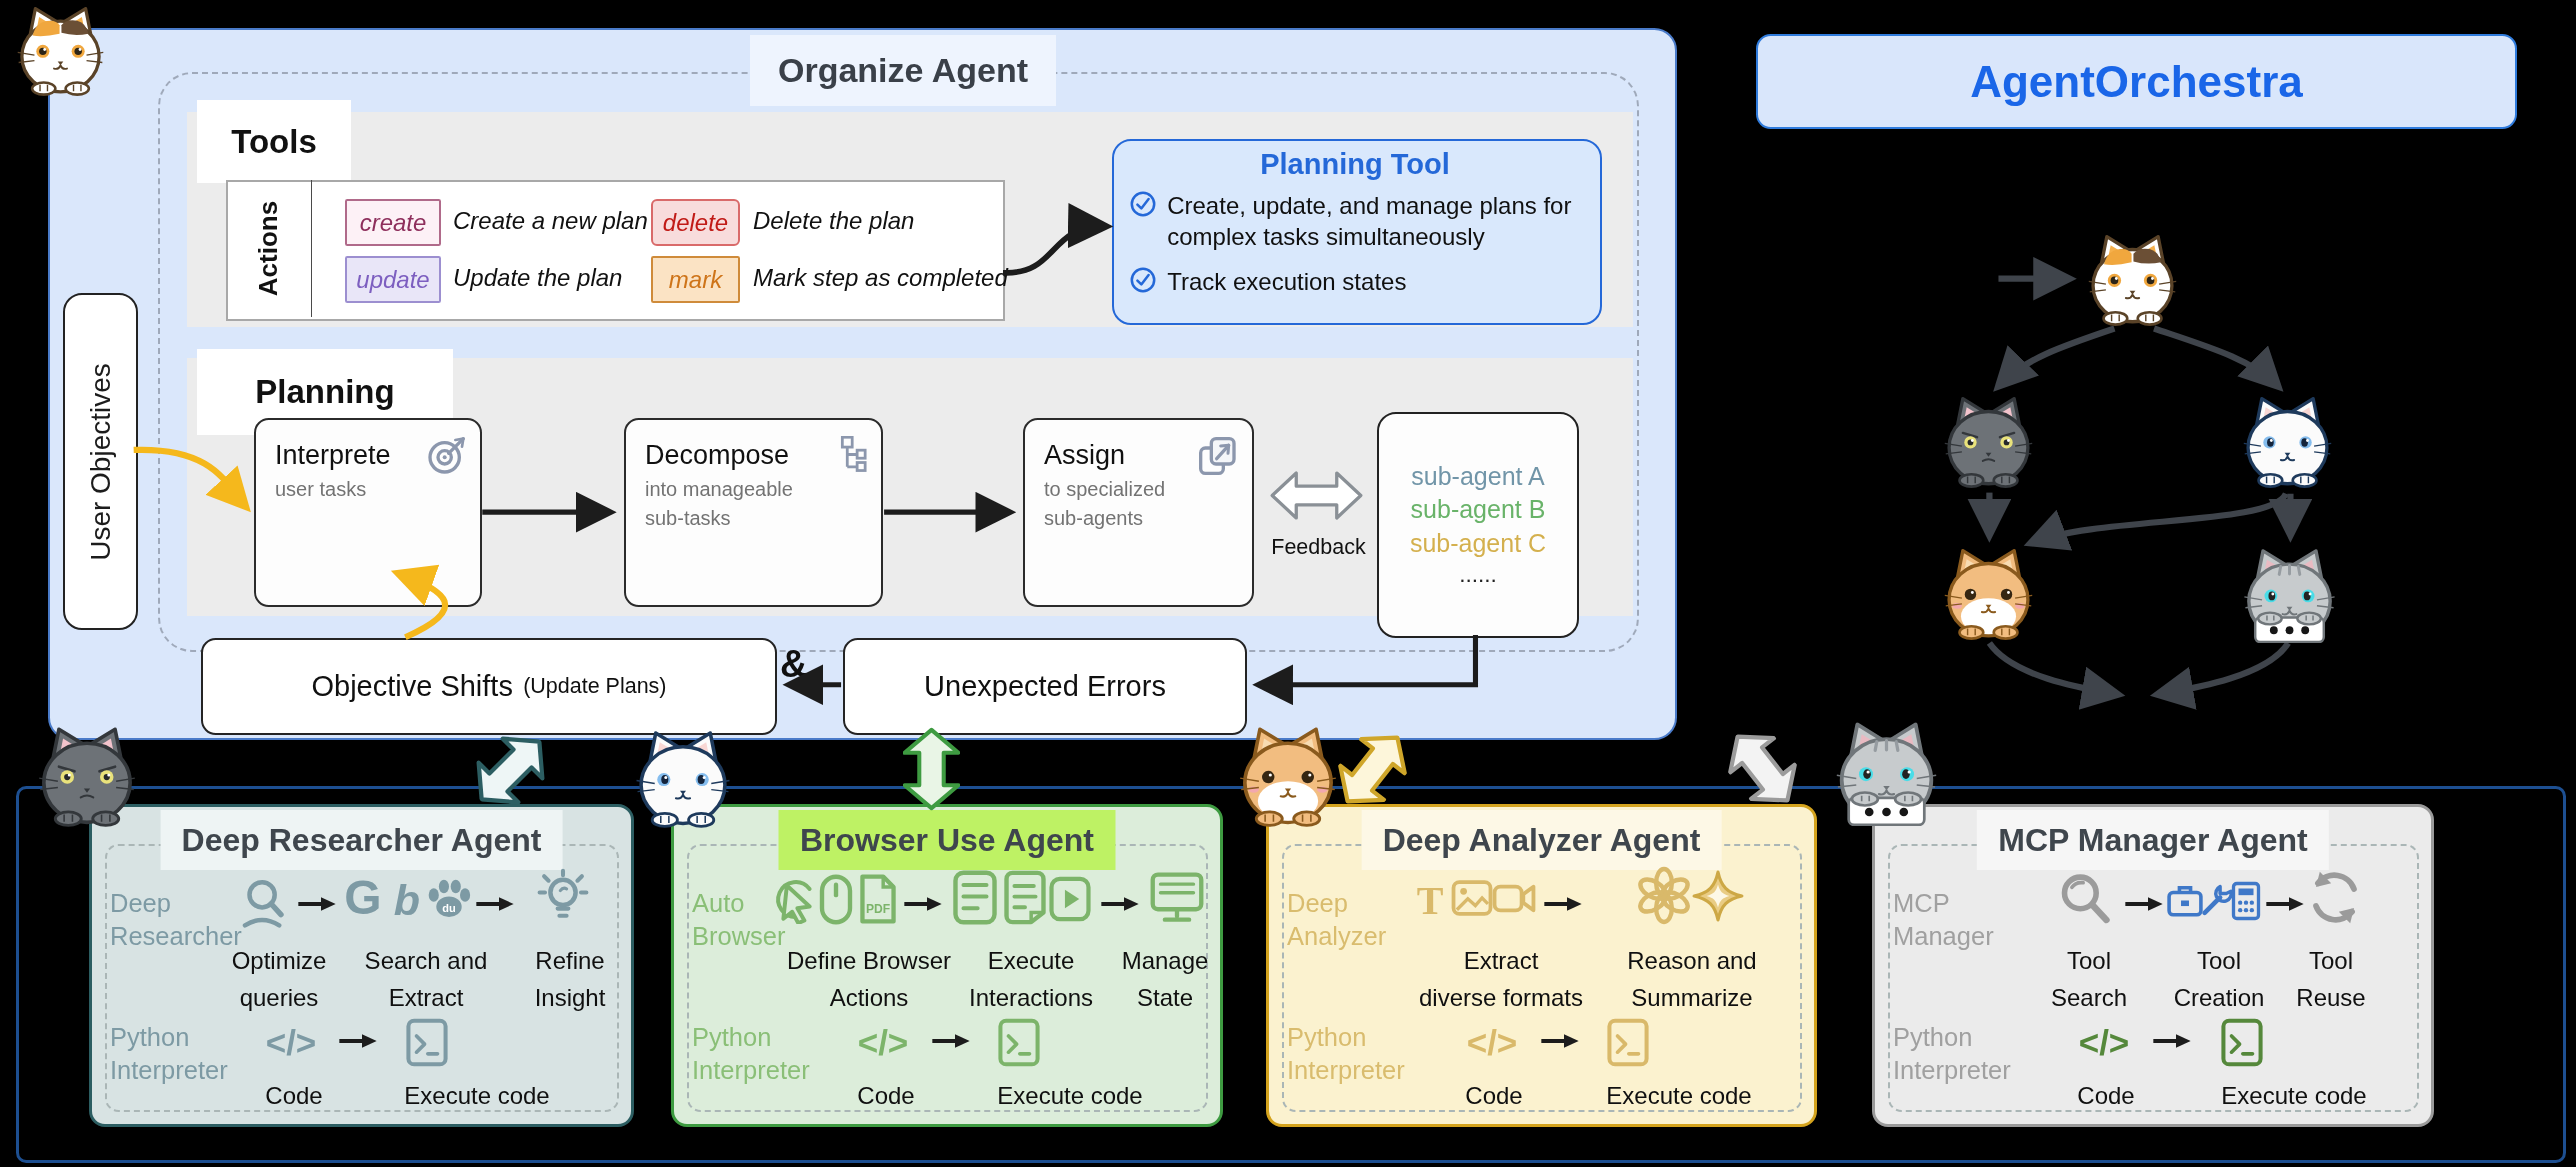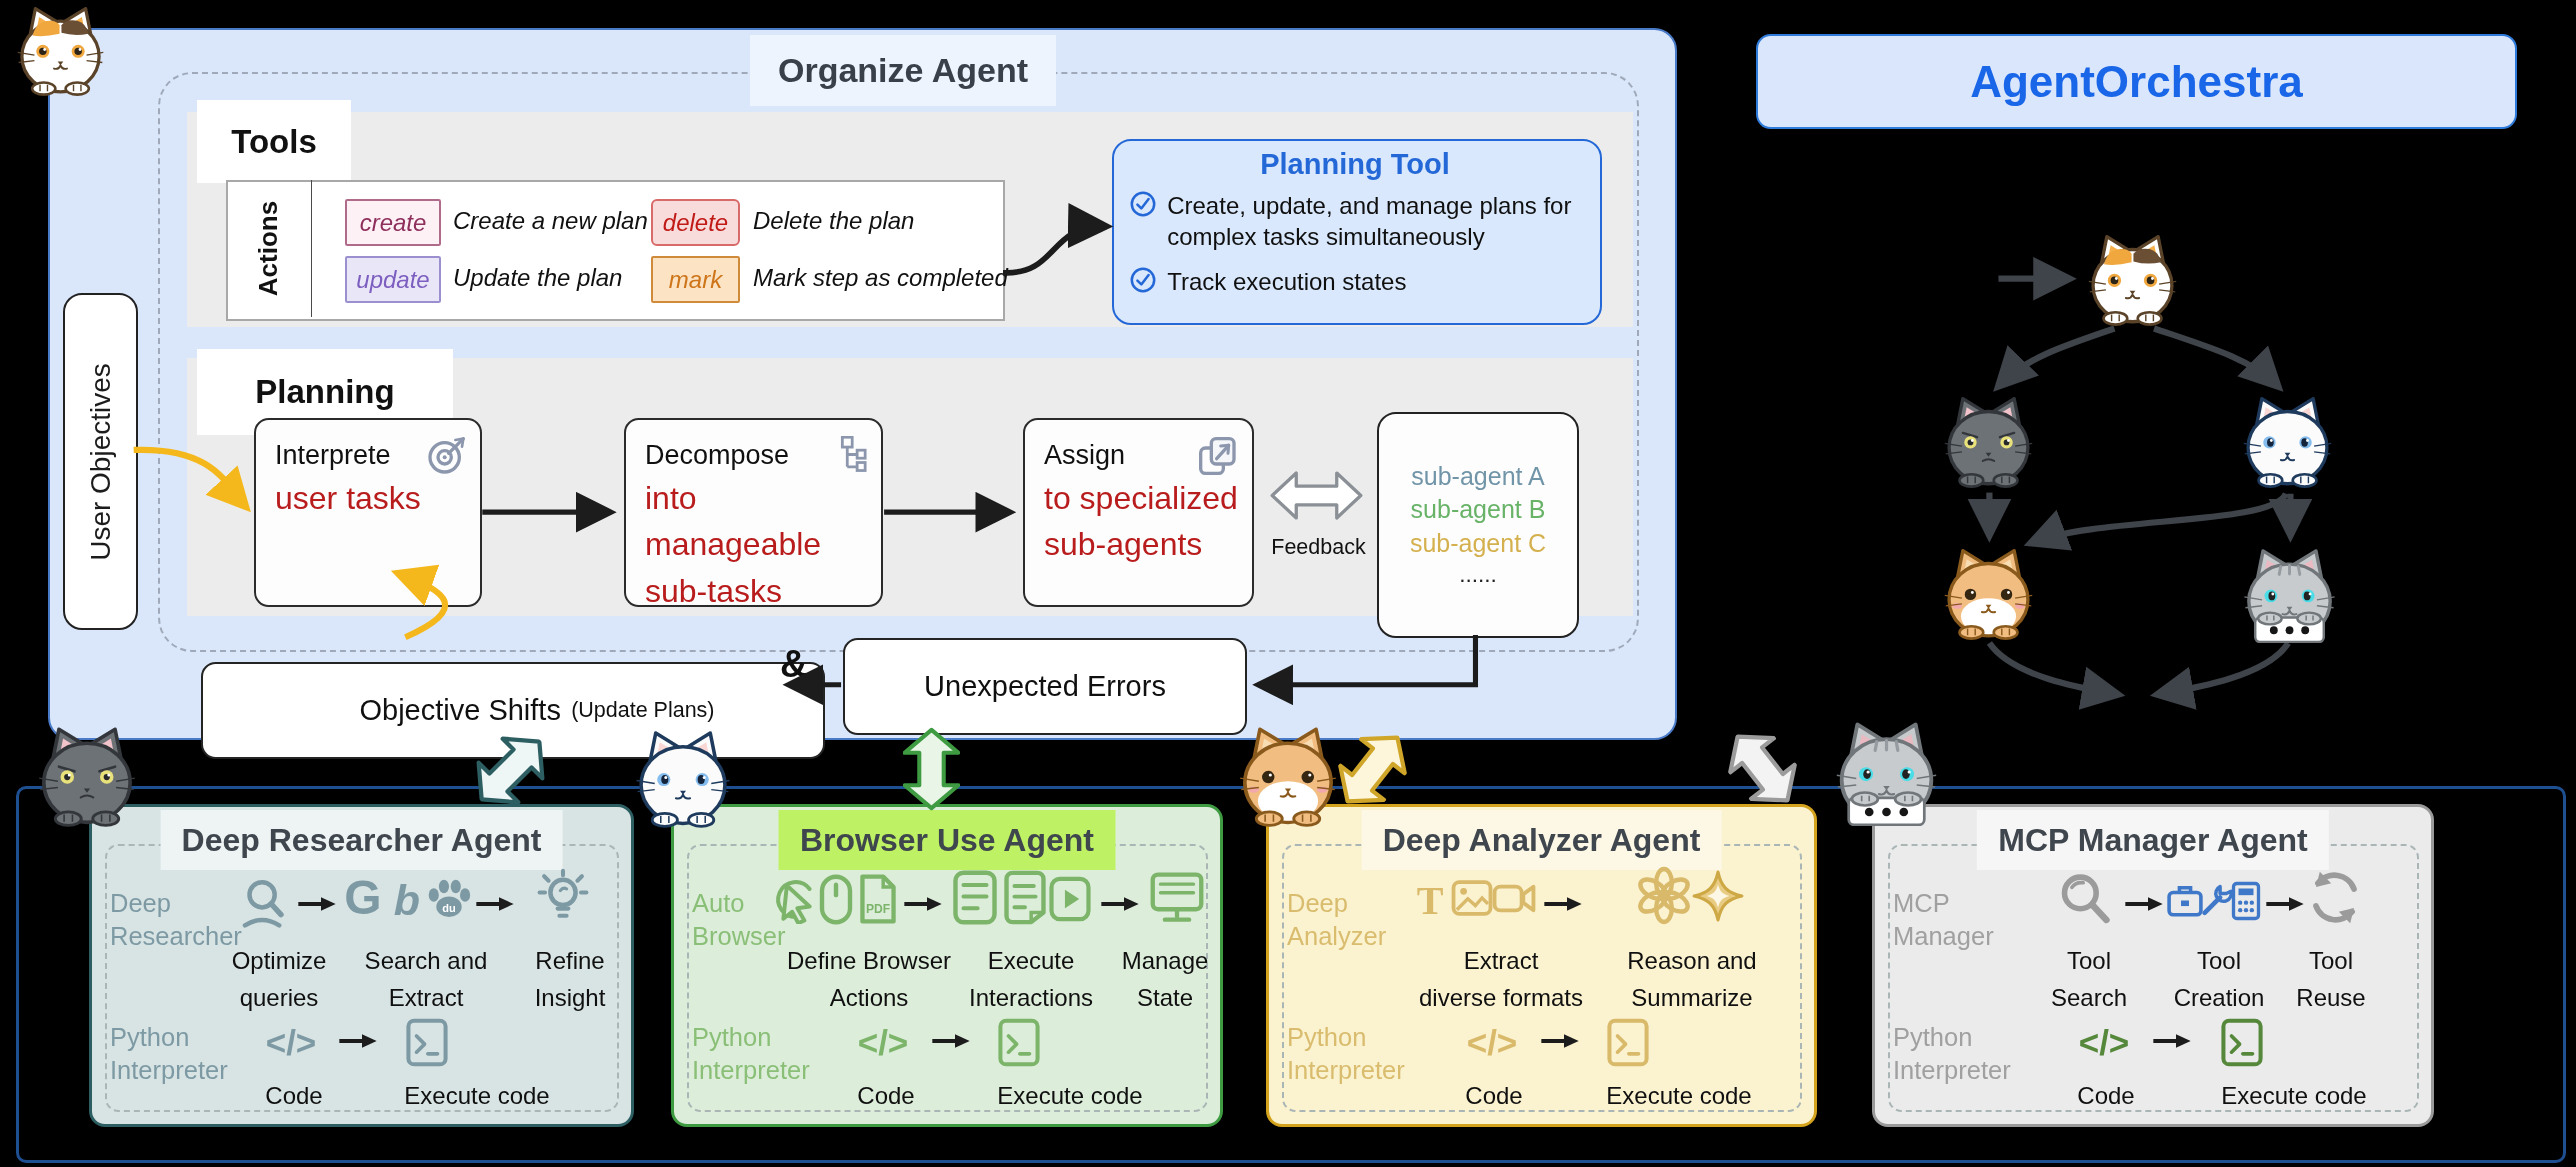--- a/index.html
+++ b/index.html
@@ -32,29 +32,29 @@
   .pill.mark{background:#fbe3c4;border:2.3px solid #cf8b3a;color:#ce7419;}
   .adesc{position:absolute;z-index:5;height:43px;display:flex;align-items:center;
     font-size:24px;font-style:italic;color:#111;white-space:nowrap;}
   #planning-tool{left:1112px;top:139px;width:486px;height:182px;background:#d9e8fc;
     border:2.8px solid #2468d8;border-radius:19px;z-index:4;}
   #pt-title{left:1112px;top:146px;width:486px;height:36px;font-size:29px;font-weight:700;color:#2468d8;z-index:5;}
   .pt-row{position:absolute;z-index:5;display:flex;gap:10.2px;font-size:24px;color:#101010;line-height:1.3;}
   .stepbox{position:absolute;z-index:4;background:#fdfdfd;border:2.3px solid #2b2b2b;border-radius:14.7px;
     padding:17px 0 0 19px;box-sizing:border-box;}
   .step-l1{font-size:27px;color:#101010;line-height:1.4;}
-  .step-l2{font-size:32px;color:#b91c1c;line-height:1.45;}
+  .step-l2{font-size:20px;color:#737373;line-height:1.45;}
   .step-icon{position:absolute;top:16px;right:13.6px;}
   #subagent-box{left:1377px;top:412px;width:198px;height:222px;background:#fdfdfd;border:2.3px solid #222;
     border-radius:19px;z-index:4;display:flex;flex-direction:column;align-items:center;
     justify-content:center;gap:4.5px;font-size:25px;}
   #feedback-lbl{left:1262px;top:535px;width:113px;text-align:center;font-size:21.5px;color:#111;z-index:5;}
   .endbox{position:absolute;z-index:4;background:#fff;border:2.8px solid #242424;border-radius:14.7px;
     display:flex;align-items:center;justify-content:center;gap:10.2px;}
-  #objective-box{left:201px;top:662px;width:572px;height:93px;padding-left:48px;}
+  #objective-box{left:201px;top:638px;width:572px;height:93px;}
   #objective-box .m{font-size:29px;color:#101010;}
   #objective-box .s{font-size:21.5px;color:#101010;}
   #amp{left:780px;top:643px;font-size:38px;font-weight:700;color:#101010;z-index:5;}
   #unexpected-box{left:843px;top:638px;width:400px;height:93px;font-size:29px;color:#101010;}
   #user-objectives{left:63px;top:293px;width:71px;height:333px;background:#fff;border:2.3px solid #222;
     border-radius:19px;z-index:3;}
   #user-objectives span{transform:rotate(-90deg);white-space:nowrap;font-size:28px;color:#1c1c1c;}
   
   #orchestra-box{left:1756px;top:34px;width:757px;height:91px;background:#d9e6fb;
     border:2.8px solid #2f7bdc;border-radius:14.7px;z-index:2;font-size:44px;font-weight:700;color:#1a66e8;}

